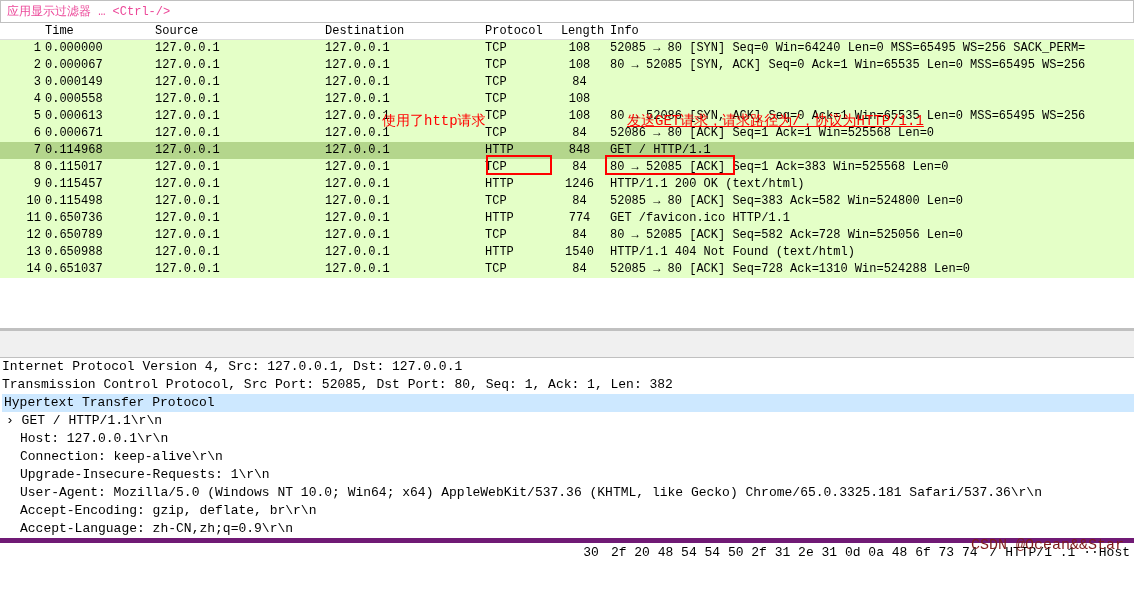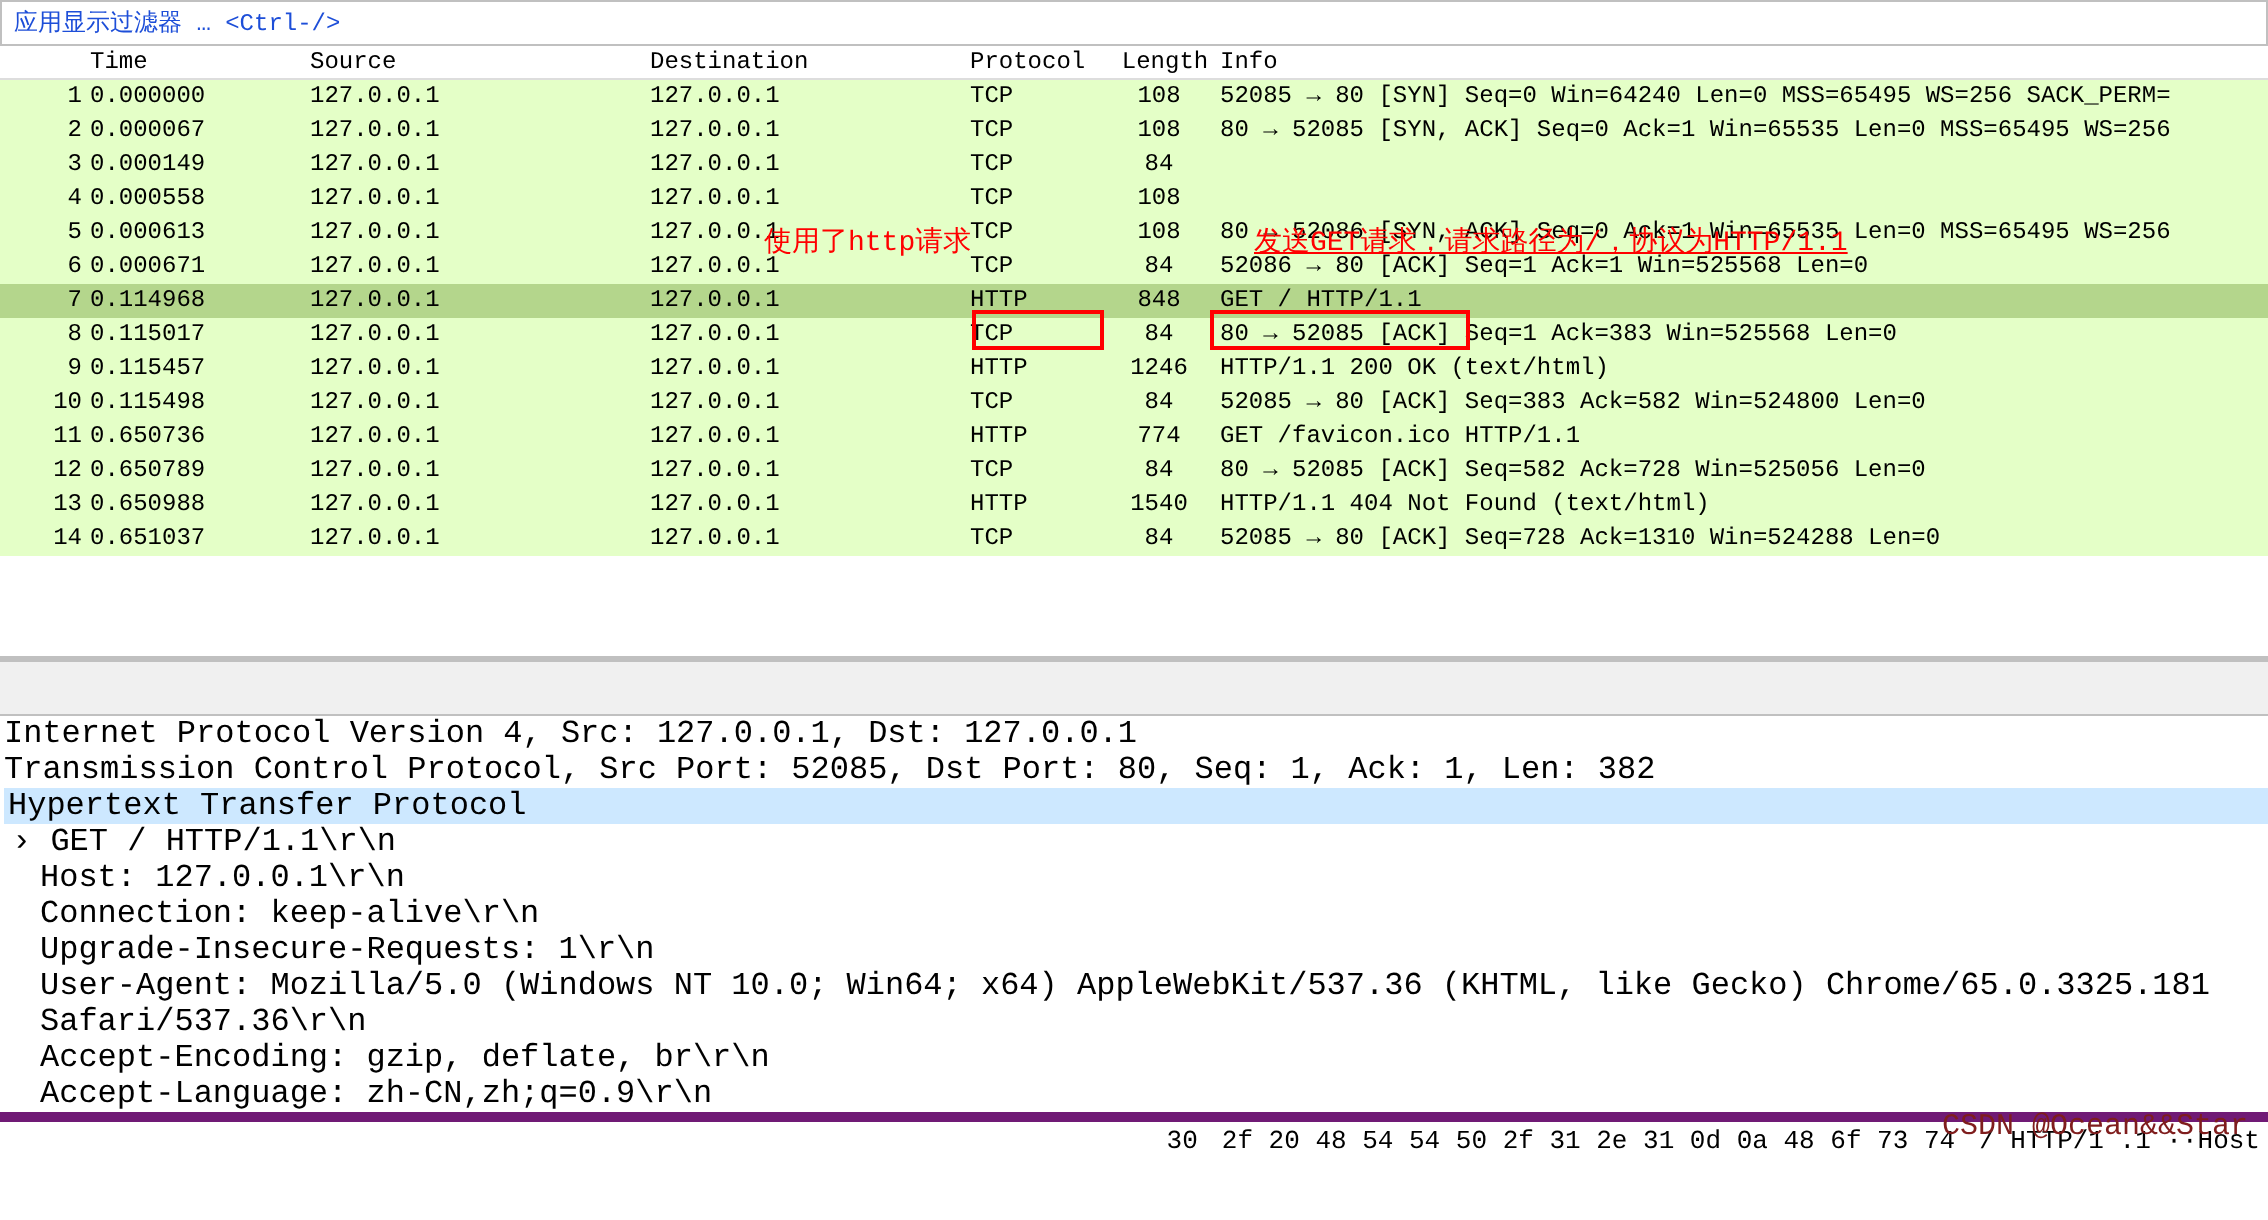--- a/index.html
+++ b/index.html
@@ -1,34 +1,34 @@
 <!DOCTYPE html>
 <html><head>
 <meta charset="utf-8">
 <style>
   * { margin: 0; padding: 0; box-sizing: border-box; }
   body { font-family: "Simsun", "Courier New", monospace; font-size: 12px; color: #000; background: #fff; width: 1134px; height: 610px; overflow: hidden; }
-  .filter-bar { border: 1px solid #c0c0c0; padding: 2px 6px; font-size: 12px; color: #1d4ed8; }
+  .filter-bar { border: 1px solid #c0c0c0; padding: 2px 6px; font-size: 12px; color: #ec4899; }
   .pkt-table { width: 100%; }
   .hdr-row { display: flex; border-bottom: 1px solid #ddd; font-size: 12px; }
   .hdr-row div { padding: 1px 0; }
   .row { display: flex; height: 17px; line-height: 17px; }
   .green { background: #e4ffc7; }
   .selected { background: #b4d68c; }
   .c-no   { width: 45px;  text-align: right; padding-right: 4px; }
   .c-time { width: 110px; text-align: left; }
   .c-src  { width: 170px; }
   .c-dst  { width: 160px; }
   .c-proto{ width: 70px; }
   .c-len  { width: 55px; text-align: center; padding-right: 6px; }
   .c-info { flex: 1; white-space: nowrap; overflow: hidden; font-family: Liberation Mono, monospace; }
   .red-box { position: absolute; border: 2px solid #ff0000; pointer-events: none; }
   .red-text { position: absolute; color: #ff0000; font-size: 14px; pointer-events: none; }
   .splitter { height: 30px; border-top: 3px solid #c0c0c0; border-bottom: 1px solid #c0c0c0; background: #f0f0f0; }
-  .detail-pane { font-family: "Courier New", monospace; font-size: 16px; line-height: 18px; padding-left: 2px; }
+  .detail-pane { font-family: "Courier New", monospace; font-size: 13px; line-height: 18px; padding-left: 2px; }
   .detail-pane .htp { background: #cde8ff; padding-left: 2px; }
   .detail-pane .line { padding-left: 18px; }
   .detail-pane .chev { padding-left: 4px; }
   .hex-bar { border-top: 5px solid #701a75; font-family: "Courier New", monospace; font-size: 13px; padding: 2px 4px; display:flex; gap: 12px; justify-content: flex-end; }
   .watermark { position: absolute; right: 10px; bottom: 8px; color: #7f1d1d; font-size: 15px; }
   .pane-wrap { position: relative; }
 </style>
 </head>
 <body>
 

